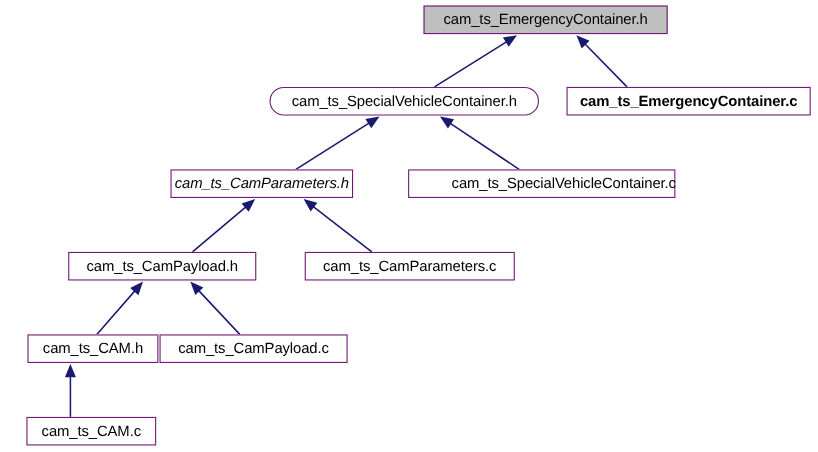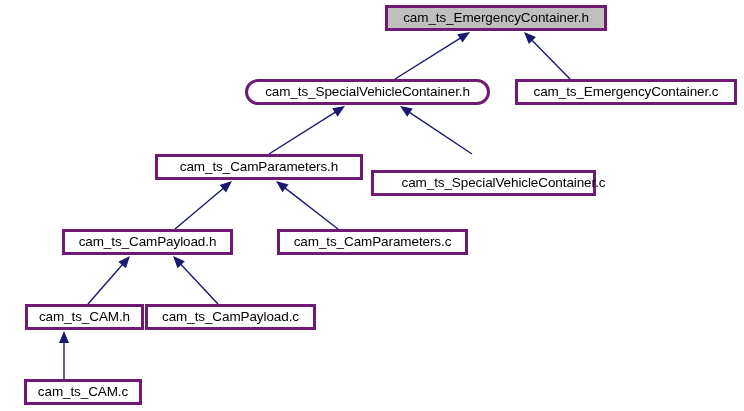--- a/index.html
+++ b/index.html
@@ -22,21 +22,21 @@
   #graph-svg {
     position: absolute;
     left: 0;
     top: 0;
     width: 744px;
     height: 411px;
   }
   .node-box {
     position: absolute;
     box-sizing: border-box;
-    border: 3px solid #701a75;
+    border: 1px solid #701a75;
     background: #ffffff;
     display: flex;
     align-items: center;
     justify-content: center;
     font-family: "Liberation Sans", sans-serif;
     font-size: 13.5px;
     color: #000000;
     white-space: nowrap;
     letter-spacing: -0.1px;
   }
@@ -91,27 +91,27 @@
         <polygon points="64,331 69,343 59,343" fill="#191970"></polygon>
       </g>
     </svg>
   <div id="node-layer">
       <div class="node-box highlight" style="left: 385px; top: 5px; width: 222px; height: 26px;">
         <span class="node-label">cam_ts_EmergencyContainer.h</span>
       </div>
       <div class="node-box" style="left: 245px; top: 79px; width: 245px; height: 26px; border-radius: 13px;">
         <span class="node-label">cam_ts_SpecialVehicleContainer.h</span>
       </div>
-      <div class="node-box" style="left: 515px; top: 79px; width: 222px; height: 26px;">
+      <div class="node-box" style="left: 515px; top: 79px; width: 222px; height: 26px; font-weight: bold;">
         <span class="node-label">cam_ts_EmergencyContainer.c</span>
       </div>
-      <div class="node-box" style="left: 155px; top: 154px; width: 208px; height: 26px;">
+      <div class="node-box" style="left: 155px; top: 154px; width: 166px; height: 26px; font-style: italic;">
         <span class="node-label">cam_ts_CamParameters.h</span>
       </div>
-      <div class="node-box" style="left: 371px; top: 170px; width: 225px; height: 26px; padding-left: 40px;">
+      <div class="node-box" style="left: 371px; top: 154px; width: 243px; height: 26px; padding-left: 40px;">
         <span class="node-label">cam_ts_SpecialVehicleContainer.c</span>
       </div>
       <div class="node-box" style="left: 62px; top: 229px; width: 171px; height: 26px;">
         <span class="node-label">cam_ts_CamPayload.h</span>
       </div>
       <div class="node-box" style="left: 257px; top: 229px; width: 191px; height: 26px; margin-left: 20px;">
         <span class="node-label">cam_ts_CamParameters.c</span>
       </div>
       <div class="node-box" style="left: 5px; top: 304px; width: 119px; height: 26px; margin-left: 20px;">
         <span class="node-label">cam_ts_CAM.h</span>

